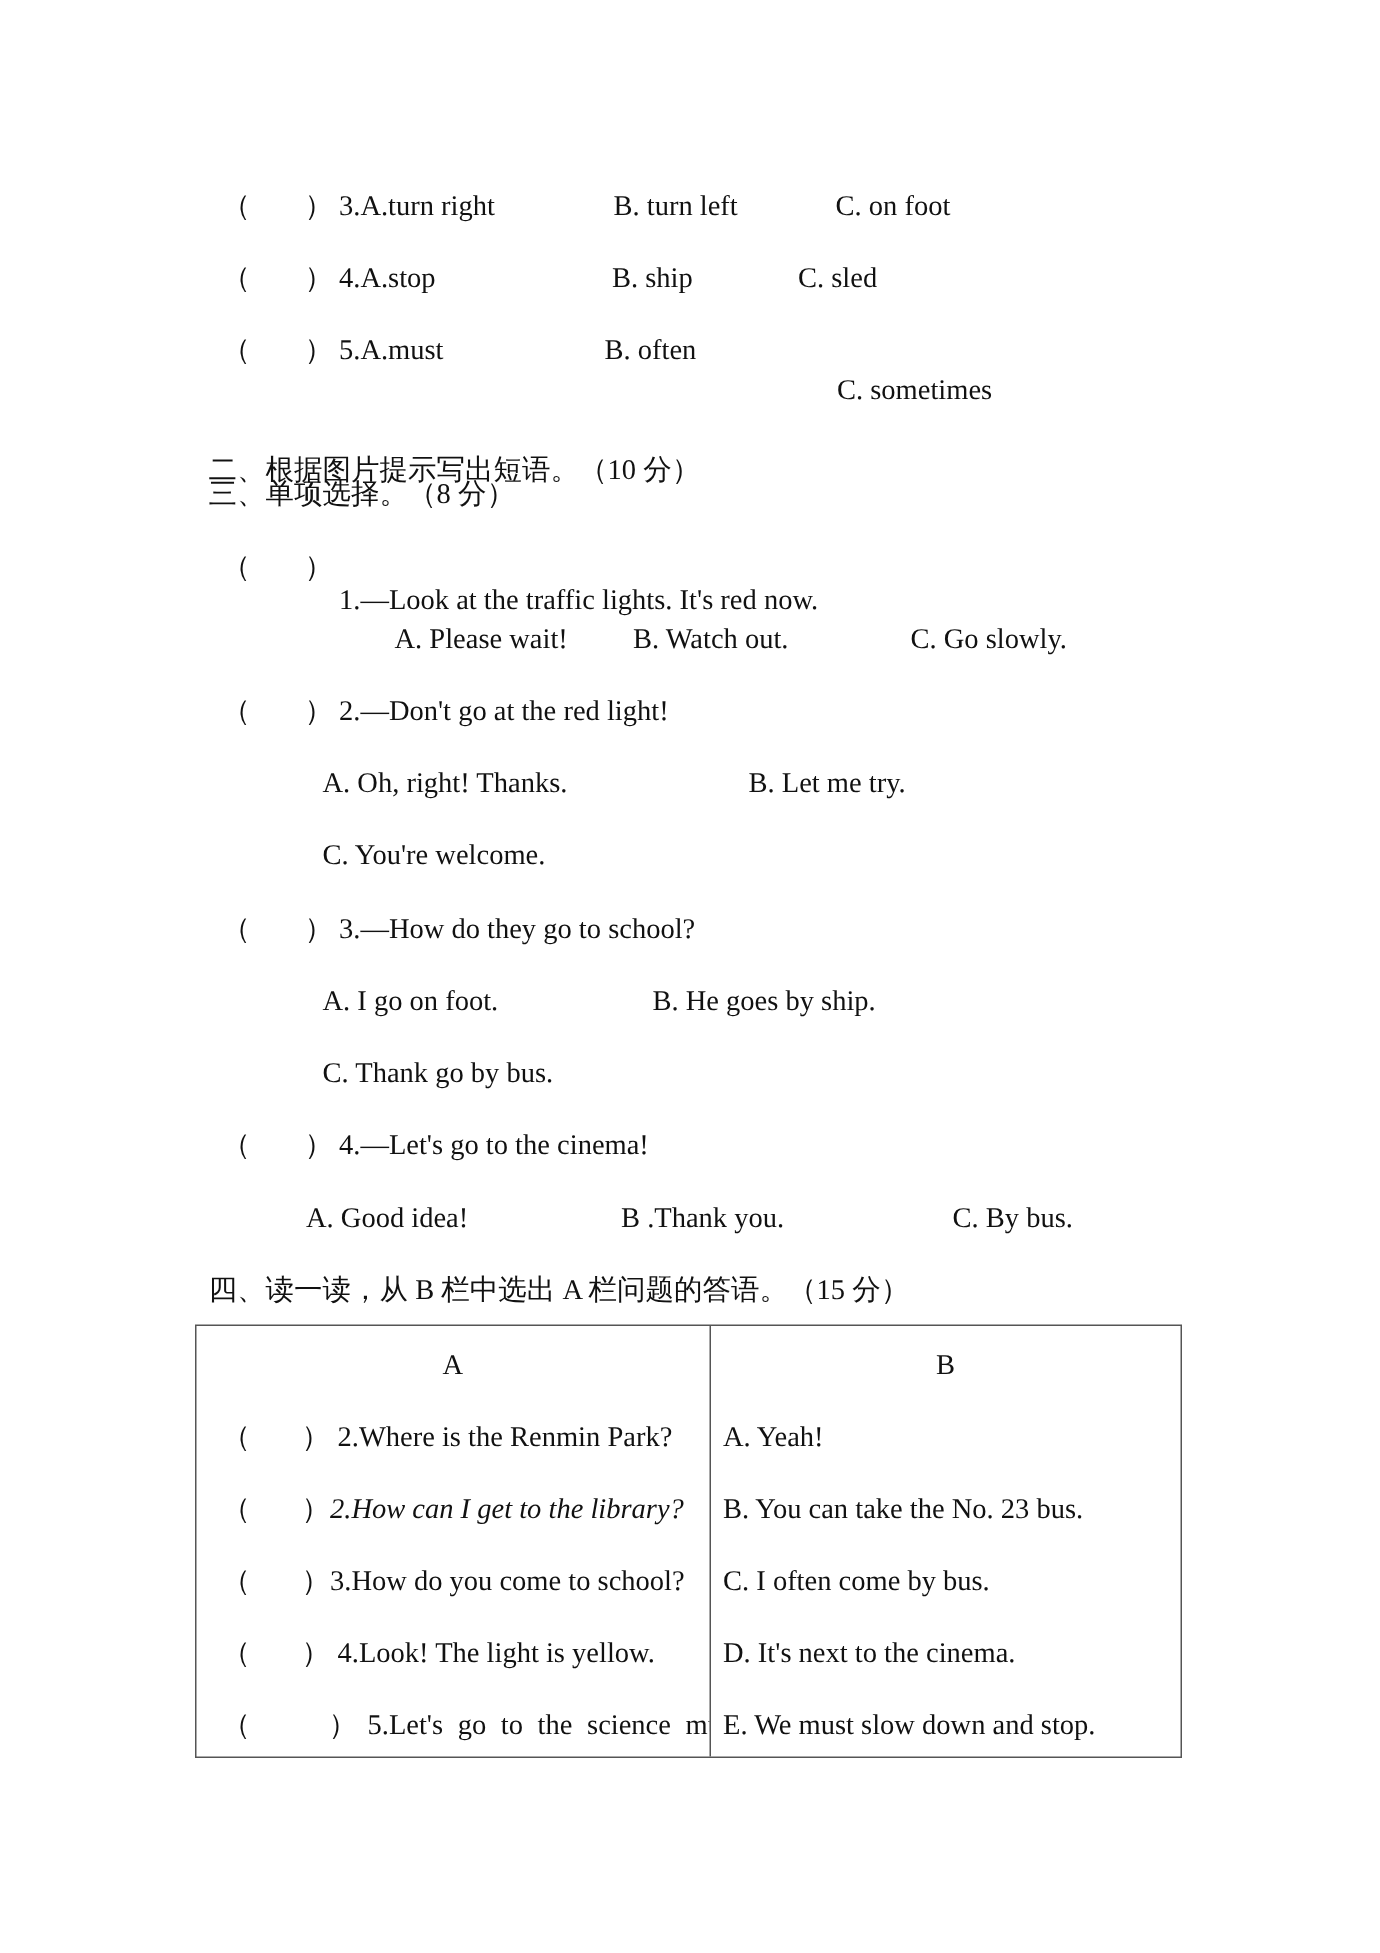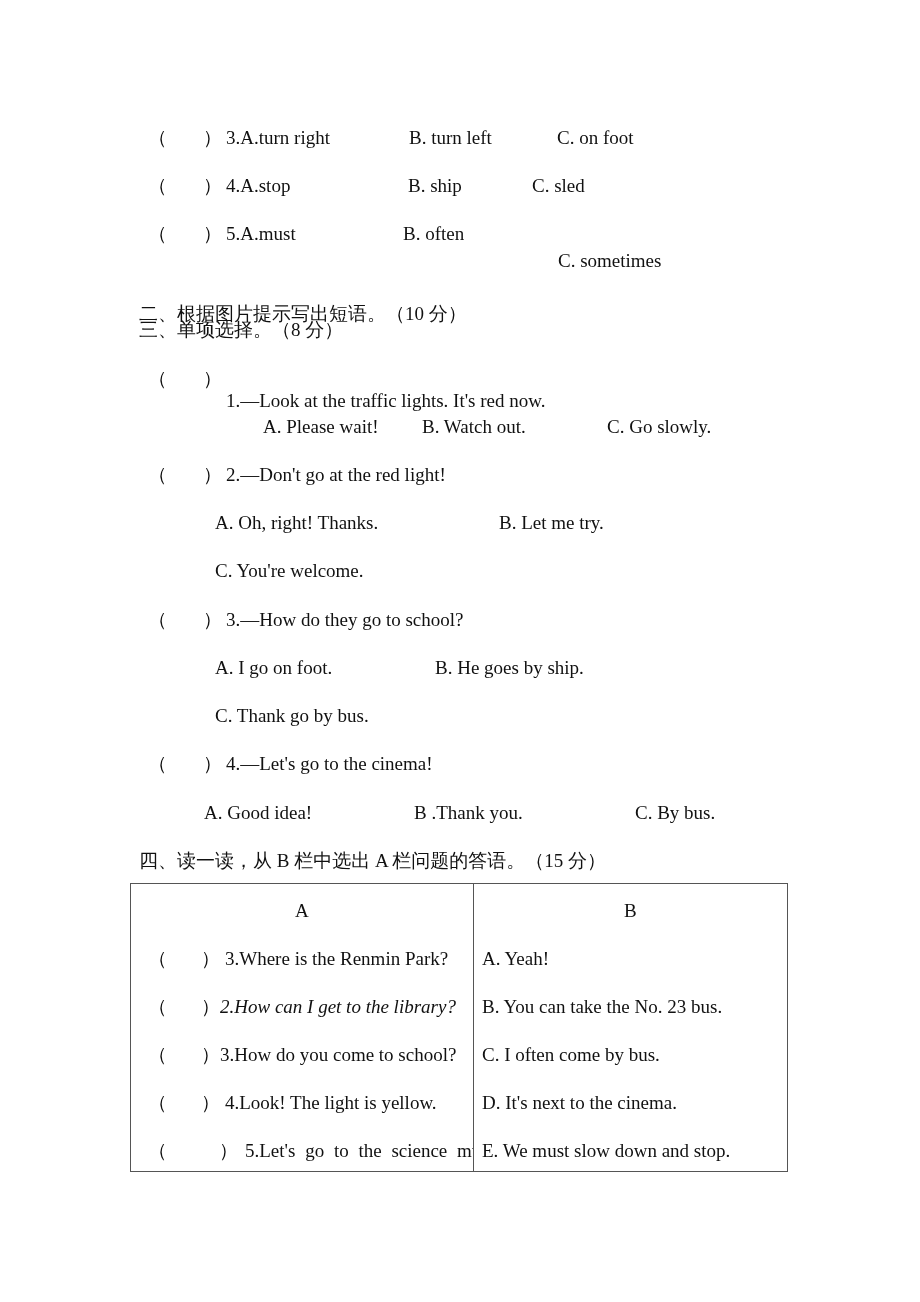--- a/index.html
+++ b/index.html
@@ -79,21 +79,21 @@
 </div>
 
 <div class="abs" style="left:139px;top:851px;">四、读一读，从 B 栏中选出 A 栏问题的答语。（15 分）</div>
 
 <div class="tbl">
   <div class="colA">
     <span class="cell" style="left:164px;top:17px;">A</span>
 
     <span class="cell" style="left:17px;top:65px;">（</span>
     <span class="cell" style="left:70px;top:65px;">）</span>
-    <span class="cell" style="left:94px;top:65px;">3.Where is the Renmin Park?</span>
+    <span class="cell" style="left:94px;top:65px;">2.Where is the Renmin Park?</span>
 
     <span class="cell" style="left:17px;top:113px;">（</span>
     <span class="cell" style="left:70px;top:113px;">）</span>
     <span class="cell" style="left:89px;top:113px;font-style:italic;">2.How can I get to the library?</span>
 
     <span class="cell" style="left:17px;top:161px;">（</span>
     <span class="cell" style="left:70px;top:161px;">）</span>
     <span class="cell" style="left:89px;top:161px;">3.How do you come to school?</span>
 
     <span class="cell" style="left:17px;top:209px;">（</span>

